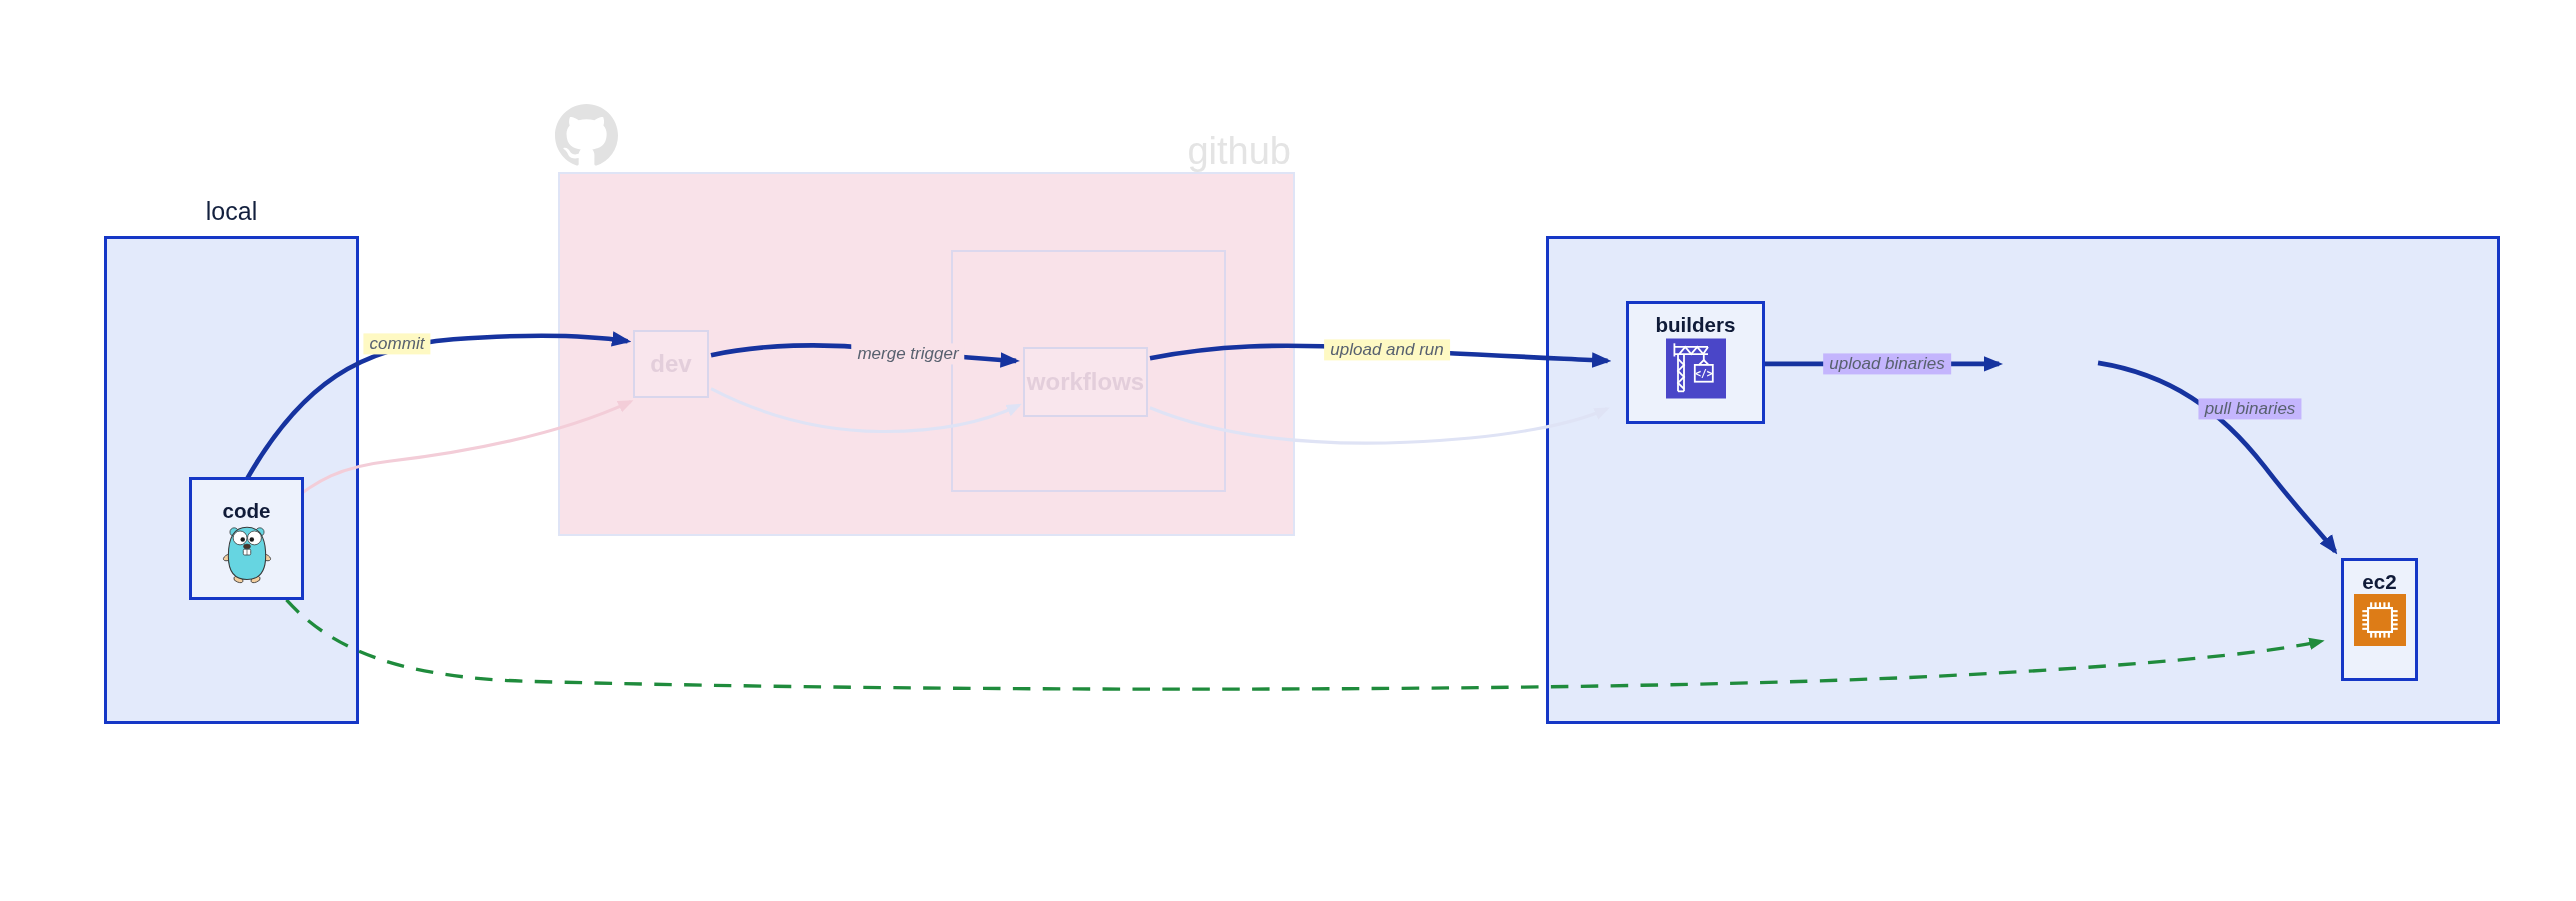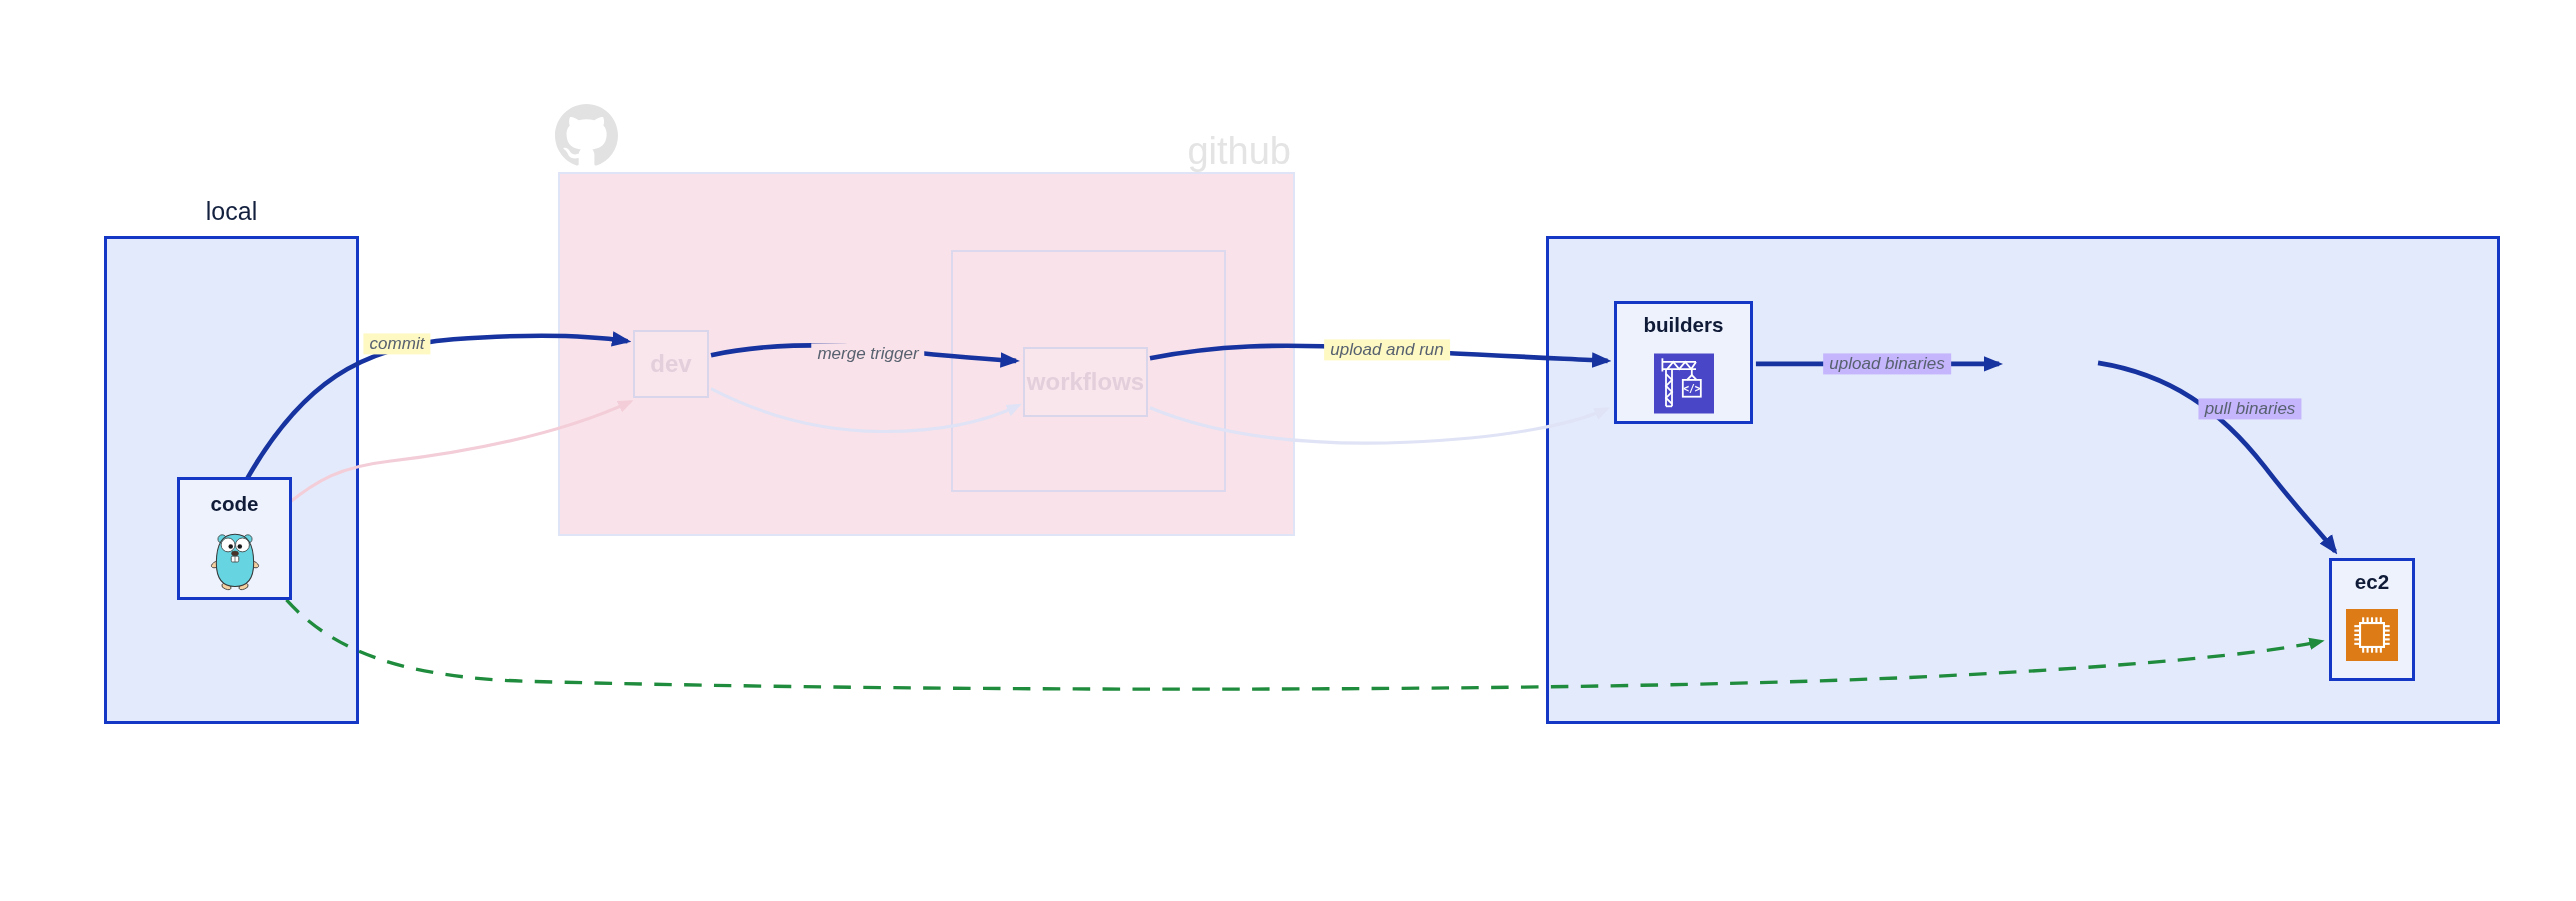--- a/index.html
+++ b/index.html
@@ -11,34 +11,34 @@
   .group.blue{background:#e3eafb;border:3.1px solid #1537c6;}
   .group.github{background:#f9e2e9;border:2.1px solid #dfe4f6;}
   .group.master{background:transparent;border:2.1px solid #dcd8ee;}
   .group-label{position:absolute;color:#13203e;font-size:25px;text-align:center;}
   .group-label.faded-grey{color:#e4e4e4;font-size:38px;text-align:right;}
   .group-label.faded-mauve{color:#ddc8d4;font-size:24px;font-weight:600;}
 
   
   .node{position:absolute;box-sizing:border-box;display:flex;flex-direction:column;
         align-items:center;}
-  .node.solid{background:#edf2fc;border:3.1px solid #1537c6;padding-top:10.3px;gap:15px;}
+  .node.solid{background:#edf2fc;border:3.1px solid #1537c6;padding-top:10.3px;gap:0;margin-left:12px;}
   .node.faded{background:#f9e6ed;border:2.1px solid #d9d6ec;justify-content:center;}
   .node-label{font-weight:bold;font-size:20.6px;color:#101b38;line-height:1.1;}
   .node.faded .node-label{color:#e3cedb;font-size:24px;}
 
   
   svg.edges{position:absolute;left:0;top:0;z-index:5;}
   .group{z-index:1;}
   .node{z-index:10;}
   .edge-label{position:absolute;z-index:8;transform:translate(-50%,-50%);
               font-style:italic;font-size:17px;color:#58616f;white-space:nowrap;
               padding:2.1px 6.2px;line-height:1;}
   .bg-white{background:#fef9c3;}
-  .bg-pink{background:#f9e2e9;}
+  .bg-pink{background:#f9e2e9;margin-left:40px;}
   .bg-blue{background:#c4b5fd;}
 
   .logo{position:absolute;z-index:2;}
 
   .title{position:absolute;z-index:20;transform:translate(-50%,-50%);
          font-size:49px;color:#141c38;letter-spacing:-0.5px;
          text-decoration:underline;text-decoration-thickness:4.6px;text-underline-offset:7.2px;}
 
   .icon-box{display:block;}
 </style>
@@ -146,21 +146,21 @@
         <line x1="14" y1="8" x2="14" y2="30"></line>
         <line x1="63" y1="26" x2="63" y2="36"></line>
         <path d="M55 44 L63 36 L71 44"></path>
         <rect x="48" y="44" width="30" height="28"></rect>
       </g>
       <text x="63" y="64" text-anchor="middle" font-size="16" font-weight="bold" fill="#ffffff" font-family="DejaVu Sans Mono, monospace">&lt;/&gt;</text>
     </svg>
   </div>
 
 
-  <div class="node solid" style="left:2329px;top:558px;width:86px;height:123px;">
+  <div class="node solid" style="left:2329px;top:558px;width:77px;height:123px;">
     <div class="node-label">ec2</div>
     <svg class="icon-box" width="52" height="52" viewBox="0 0 100 100">
       <rect x="0" y="0" width="100" height="100" fill="#dd7c17"></rect>
       <rect x="27" y="27" width="46" height="46" fill="none" stroke="#ffffff" stroke-width="4"></rect>
       <g stroke="#ffffff" stroke-width="4">
         <line x1="33" y1="25" x2="33" y2="16"></line>
           <line x1="41.5" y1="25" x2="41.5" y2="16"></line>
         <line x1="50" y1="25" x2="50" y2="16"></line>
           <line x1="58.5" y1="25" x2="58.5" y2="16"></line>
         <line x1="67" y1="25" x2="67" y2="16"></line>

